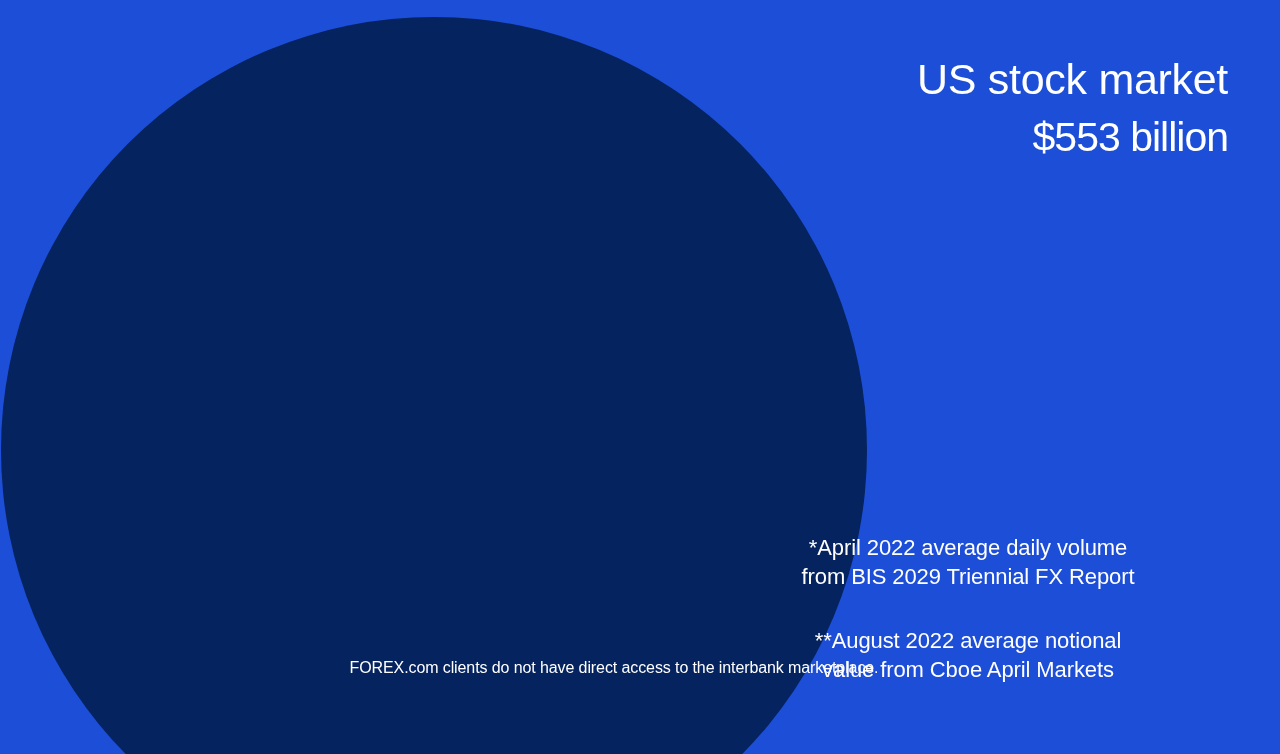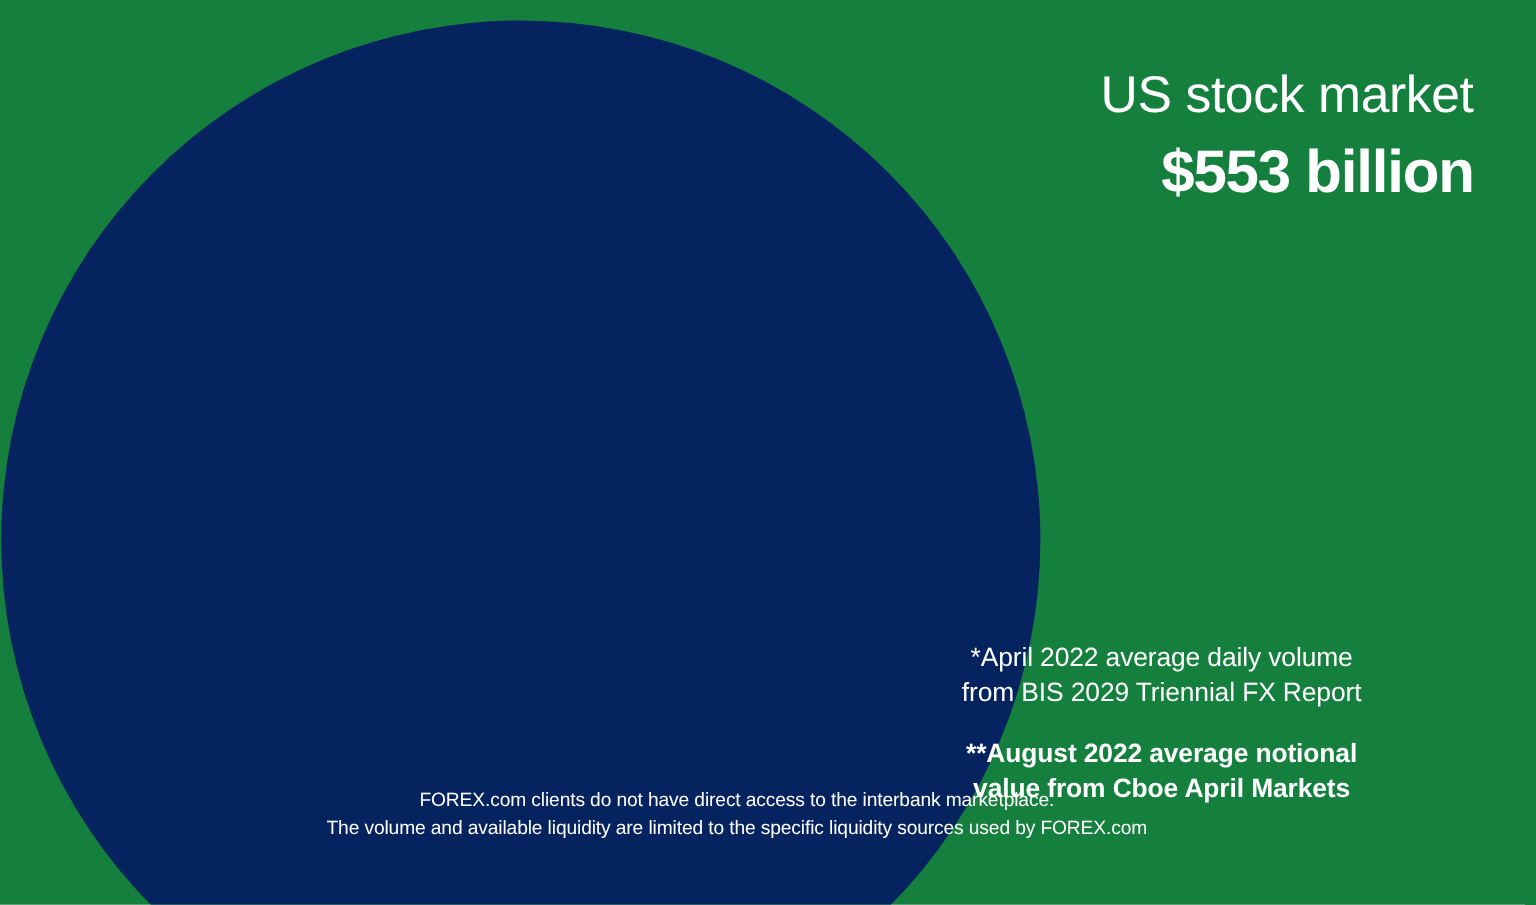--- a/index.html
+++ b/index.html
@@ -4,21 +4,21 @@
 <style>
   * { margin:0; padding:0; box-sizing:border-box; }
   html, body {
     width:1280px; height:754px;
     overflow:hidden;
     font-family:"Liberation Sans", sans-serif;
   }
   #infographic {
     position:relative;
     width:1280px; height:754px;
-    background:#15803d;
+    background:#1d4ed8;
     overflow:hidden;
   }
   
   .navy-circle {
     position:absolute;
     left:1px; top:17px;
     width:866px; height:866px;
     border-radius:50%;
     background:#05235E;
   }
@@ -31,22 +31,22 @@
     color:#FFFFFF;
   }
   .stock-title {
     font-size:43px;
     font-weight:400;
     line-height:1.0;
     letter-spacing:-0.3px;
     white-space:nowrap;
   }
   .stock-value {
-    font-size:50px;
-    font-weight:700;
+    font-size:41px;
+    font-weight:400;
     line-height:1.12;
     letter-spacing:-1.0px;
     margin-top:14px;
     white-space:nowrap;
   }
   .stock-period-row {
     position:relative;
     margin-top:6px;
     height:56px;
   }
@@ -104,21 +104,21 @@
     width:520px;
     text-align:center;
     color:#FFFFFF;
   }
   .footnote {
     font-size:22px;
     font-weight:400;
     line-height:1.32;
     letter-spacing:-0.1px;
   }
-  .footnote + .footnote { margin-top:22px;font-weight:bold; }
+  .footnote + .footnote { margin-top:35px; }
   
   .disclaimer {
     position:absolute;
     left:0; right:52px;
     top:656px;
     text-align:center;
     color:#FFFFFF;
     font-size:16px;
     font-weight:400;
     line-height:1.45;
@@ -145,16 +145,15 @@
       <div>from BIS 2029 Triennial FX Report</div>
     </div>
     <div class="footnote">
       <div>**August 2022 average notional</div>
       <div>value from Cboe April Markets</div>
     </div>
   </div>
 
   <div class="disclaimer">
     <div class="disclaimer-line">FOREX.com clients do not have direct access to the interbank marketplace.</div>
-    <div class="disclaimer-line">The volume and available liquidity are limited to the specific liquidity sources used by FOREX.com</div>
   </div>
 
 </div>
 
 </body></html>

